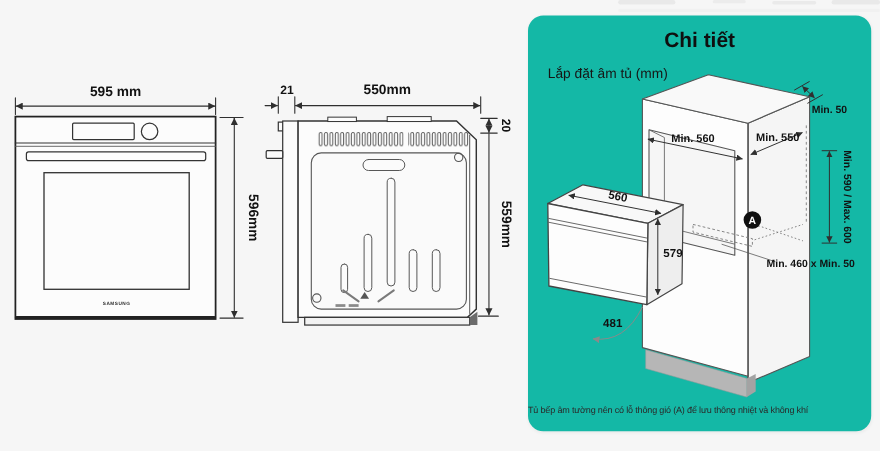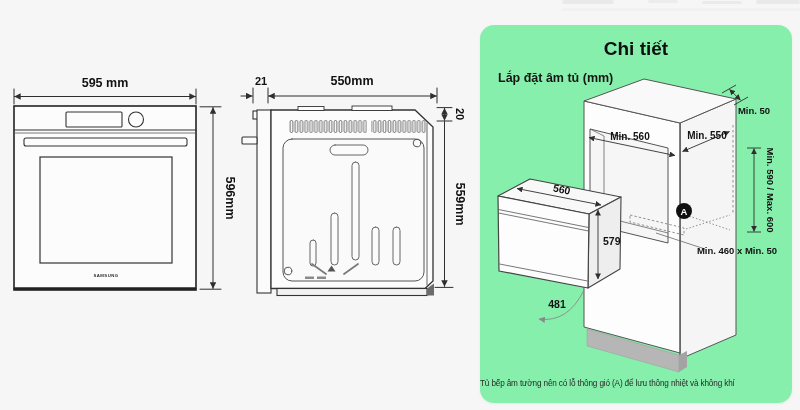--- a/index.html
+++ b/index.html
@@ -13,31 +13,31 @@
   .dim{font-weight:600;fill:#121212;}
   .d12{font-size:12.5px;}
   .d11{font-size:11px;}
   .d105{font-size:10.5px;}
   .d10{font-size:10px;}
   .d95{font-size:9.5px;}
   .brandtxt{font-size:4.3px;font-weight:700;letter-spacing:.45px;fill:#2b2b2b;}
   #drawings{position:absolute;left:0;top:0;}
   .remnant{position:absolute;border-radius:2px;}
   .card{
-    position:absolute;left:480px;top:25px;width:312px;height:378px;
-    background:#86efac;border-radius:14px;
+    position:absolute;left:480px;top:14px;width:312px;height:378px;
+    background:#14b8a6;border-radius:14px;
     box-shadow:0 1px 3px rgba(0,0,0,0.05);
   }
   .card-title{
     position:absolute;top:13px;left:0;width:100%;text-align:center;
     font-size:19px;font-weight:700;color:#0f0f0f;
   }
   .card-subtitle{
     position:absolute;top:46px;left:18px;
-    font-size:12.5px;font-weight:700;color:#161616;
+    font-size:12.5px;font-weight:400;color:#161616;
   }
   .card-note{
     position:absolute;top:354px;left:0;width:100%;text-align:left;
     font-size:8.2px;letter-spacing:-0.15px;color:#2a2a2a;white-space:nowrap;
   }
   .iso{position:absolute;left:0;top:0;}
 </style>
 </head>
 <body>
 

